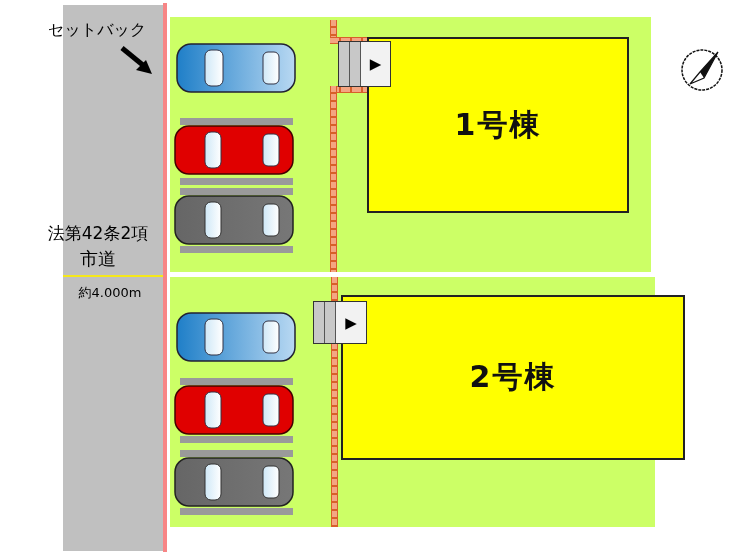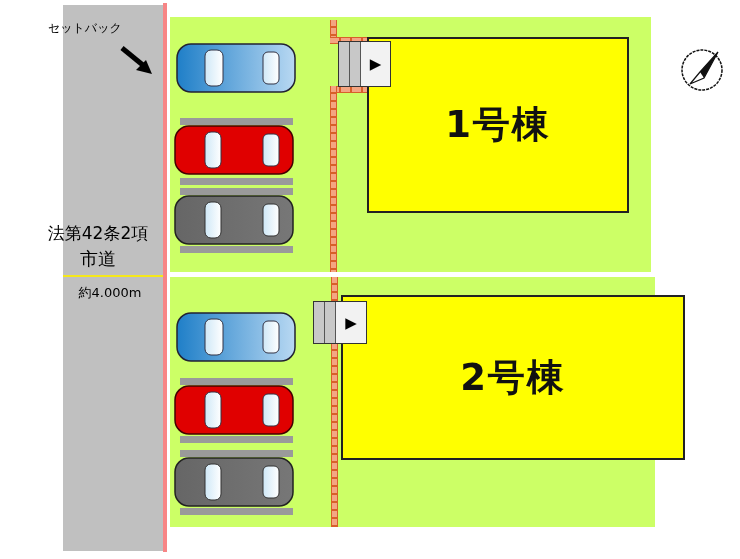--- a/index.html
+++ b/index.html
@@ -7,21 +7,21 @@
          font-family: "DejaVu Sans", "Liberation Sans", sans-serif; }
   .abs { position:absolute; }
   .road { left:63px; top:5px; width:100px; height:546px; background:#c0c0c0; }
   .setback-line { left:163px; top:3px; width:4px; height:549px; background:#f78585; }
   .road-divider { left:63px; top:275px; width:100px; height:2px; background:#f5e81a; }
   .lot { background:#ccff66; }
   .lot1 { left:170px; top:17px; width:481px; height:255px; }
   .lot2 { left:170px; top:277px; width:485px; height:250px; }
   .building { background:#ffff00; border:2px solid #222; box-sizing:border-box;
               display:flex; align-items:center; justify-content:center; }
-  .building span { font-size:37px; font-weight:bold; color:#111; letter-spacing:2px; }
+  .building span { font-size:30px; font-weight:bold; color:#111; letter-spacing:2px; }
   .b1 { left:367px; top:37px; width:262px; height:176px; }
   .b2 { left:341px; top:295px; width:344px; height:165px; }
   .fence { width:7px; background:
       repeating-linear-gradient(to bottom, #f4a582 0 6px, #d8602a 6px 8px);
       border-left:1px solid #d8602a; border-right:1px solid #d8602a; box-sizing:border-box; }
   .fence-h { height:7px; background:
       repeating-linear-gradient(to right, #f4a582 0 9px, #d8602a 9px 11px);
       border-top:1px solid #d8602a; border-bottom:1px solid #d8602a; box-sizing:border-box; }
   .entrance { display:flex; border:1px solid #333; background:#f2f2f2; box-sizing:border-box; }
   .entrance .step { width:10px; background:#c8c8c8; border-right:1px solid #555; }
@@ -30,21 +30,21 @@
   .label { color:#000; font-weight:normal; text-align:center; white-space:nowrap; }
   .parking-stripe { background:#9a9a9a; height:7px; }
 </style>
 </head>
 <body>
 
 <div class="abs road"></div>
 <div class="abs road-divider"></div>
 <div class="abs setback-line"></div>
 
-<div class="abs label" style="left:48px;top:20px;font-size:12px;font-weight:normal;">セットバック</div>
+<div class="abs label" style="left:48px;top:20px;font-size:16px;font-weight:normal;">セットバック</div>
 <svg class="abs" style="left:118px;top:44px;" width="40" height="34">
   <line x1="4" y1="4" x2="26" y2="22" stroke="#000" stroke-width="5"></line>
   <polygon points="34,30 18,26 28,16" fill="#000"></polygon>
 </svg>
 
 <div class="abs label" style="left:18px;top:222px;width:160px;font-size:17px;">法第42条2項</div>
 <div class="abs label" style="left:18px;top:247px;width:160px;font-size:18px;">市道</div>
 <div class="abs label" style="left:30px;top:284px;width:160px;font-size:13px;">約4.000m</div>
 
 <div class="abs lot lot1"></div>

